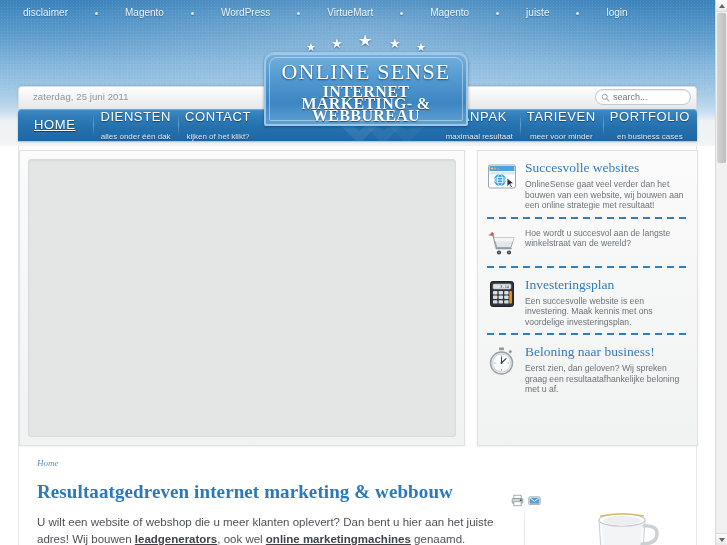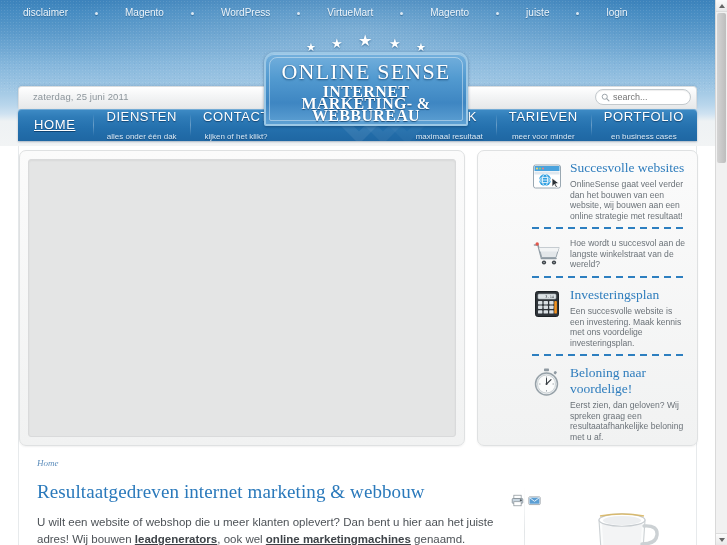--- a/index.html
+++ b/index.html
@@ -155,21 +155,21 @@
     border-right: 9px solid rgba(255,255,255,.16);
     border-bottom: 9px solid rgba(255,255,255,.16);
     transform: rotate(45deg);
   }
   .chev.c1 { left: 6px;  top: 0px; }
   .chev.c2 { left: 30px; top: 0px; border-color: rgba(255,255,255,.10); }
   .chev.c3 { left: 54px; top: 0px; border-color: rgba(255,255,255,.07); }
 
   .nav-item {
     position: relative;
-    padding: 0 13px;
+    padding: 0 7px;
     text-align: center;
     color: #ffffff; text-decoration: none;
     z-index: 2;
     height: 32px;
     display: flex; flex-direction: column; justify-content: center;
   }
   .nav-item + .nav-item::before {
     content: ""; position: absolute; left: 0; top: 5px;
     width: 1px; height: 22px;
     background: linear-gradient(to bottom, rgba(255,255,255,0), rgba(255,255,255,.30), rgba(255,255,255,0));
@@ -196,23 +196,22 @@
     background: #ffffff;
     border-left: 1px solid #e7eaec; border-right: 1px solid #e7eaec;
   }
 
   
   .panels { position: absolute; left: 0; top: 4px; width: 679px; height: 300px; }
   .panel {
     position: absolute; top: 0;
     background: linear-gradient(to bottom, #fbfbfb 0%, #f1f2f2 100%);
     border: 1px solid #dfe1e2;
-    border-radius: 7px;
+    border-radius: 0;
     box-shadow: 0 1px 2px rgba(0,0,0,.06);
-    padding-left: 45px;
   }
   .panel-left { left: 0px; width: 446px; height: 296px; }
   .slide-placeholder {
     position: absolute; left: 8px; top: 8px; right: 8px; bottom: 8px;
     background: #e4e5e5;
     border: 1px solid #d9dadb;
     border-radius: 3px;
     box-shadow: inset 0 1px 2px rgba(0,0,0,.05);
   }
   .panel-right { left: 458px; width: 221px; height: 296px; }
@@ -246,21 +245,21 @@
   .breadcrumb {
     position: absolute; left: 18px; top: 0;
     font-family: "Liberation Serif", serif;
     font-size: 9px; font-style: italic; color: #5e8ebc;
   }
   .article-head {
     position: absolute; left: 18px; top: 22px; width: 470px;
   }
   .article-title {
     font-family: "Liberation Serif", serif;
-    font-size: 19px; font-weight: normal; color: #2a79bb; line-height: 24px;
+    font-size: 19px; font-weight: bold; color: #2a79bb; line-height: 24px;
     letter-spacing: .1px;
   }
   .article-tools {
     position: absolute; left: 492px; top: 35px;
     display: flex; gap: 4px; align-items: center;
   }
   .article-body {
     position: absolute; left: 18px; top: 56px; width: 470px;
     font-size: 11.5px; color: #4d5257; line-height: 17px;
   }
@@ -476,21 +475,21 @@
                   <line x1="14.5" y1="23" x2="14.5" y2="24.6"></line>
                   <line x1="6.9" y1="17" x2="8.5" y2="17"></line>
                   <line x1="20.5" y1="17" x2="22.1" y2="17"></line>
                 </g>
                 <line x1="14.5" y1="17" x2="19" y2="12.6" stroke="#3b4146" stroke-width="1.2" stroke-linecap="round"></line>
                 <line x1="14.5" y1="17" x2="14.5" y2="11.5" stroke="#3b4146" stroke-width="1" stroke-linecap="round"></line>
                 <circle cx="14.5" cy="17" r="1" fill="#3b4146"></circle>
               </svg>
             </span>
             <div class="feature-body">
-              <h3 class="feature-title">Beloning naar voordelige!</h3>
+              <h3 class="feature-title">Beloning naar business!</h3>
               <p class="feature-text">Eerst zien, dan geloven? Wij spreken graag een resultaatafhankelijke beloning met u af.</p>
             </div>
           </div>
 
         </div>
       </div>
 
       <div class="article">
         <div class="breadcrumb">Home</div>
 

